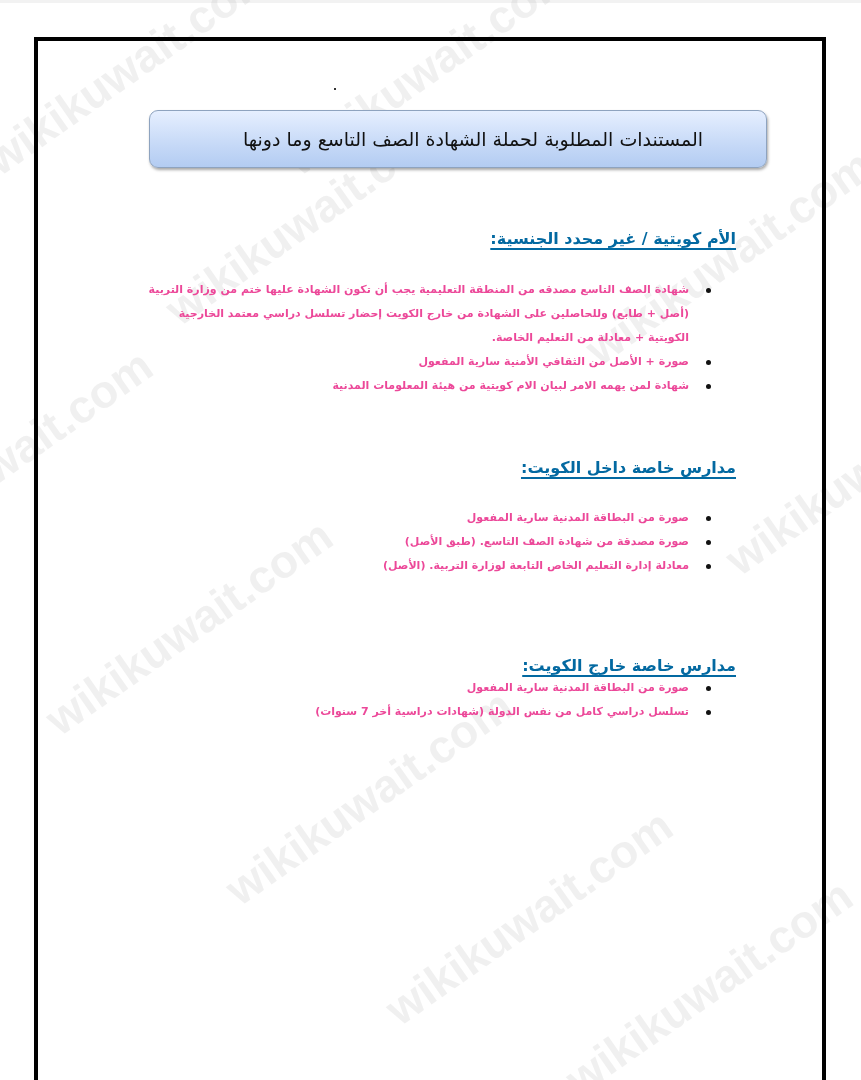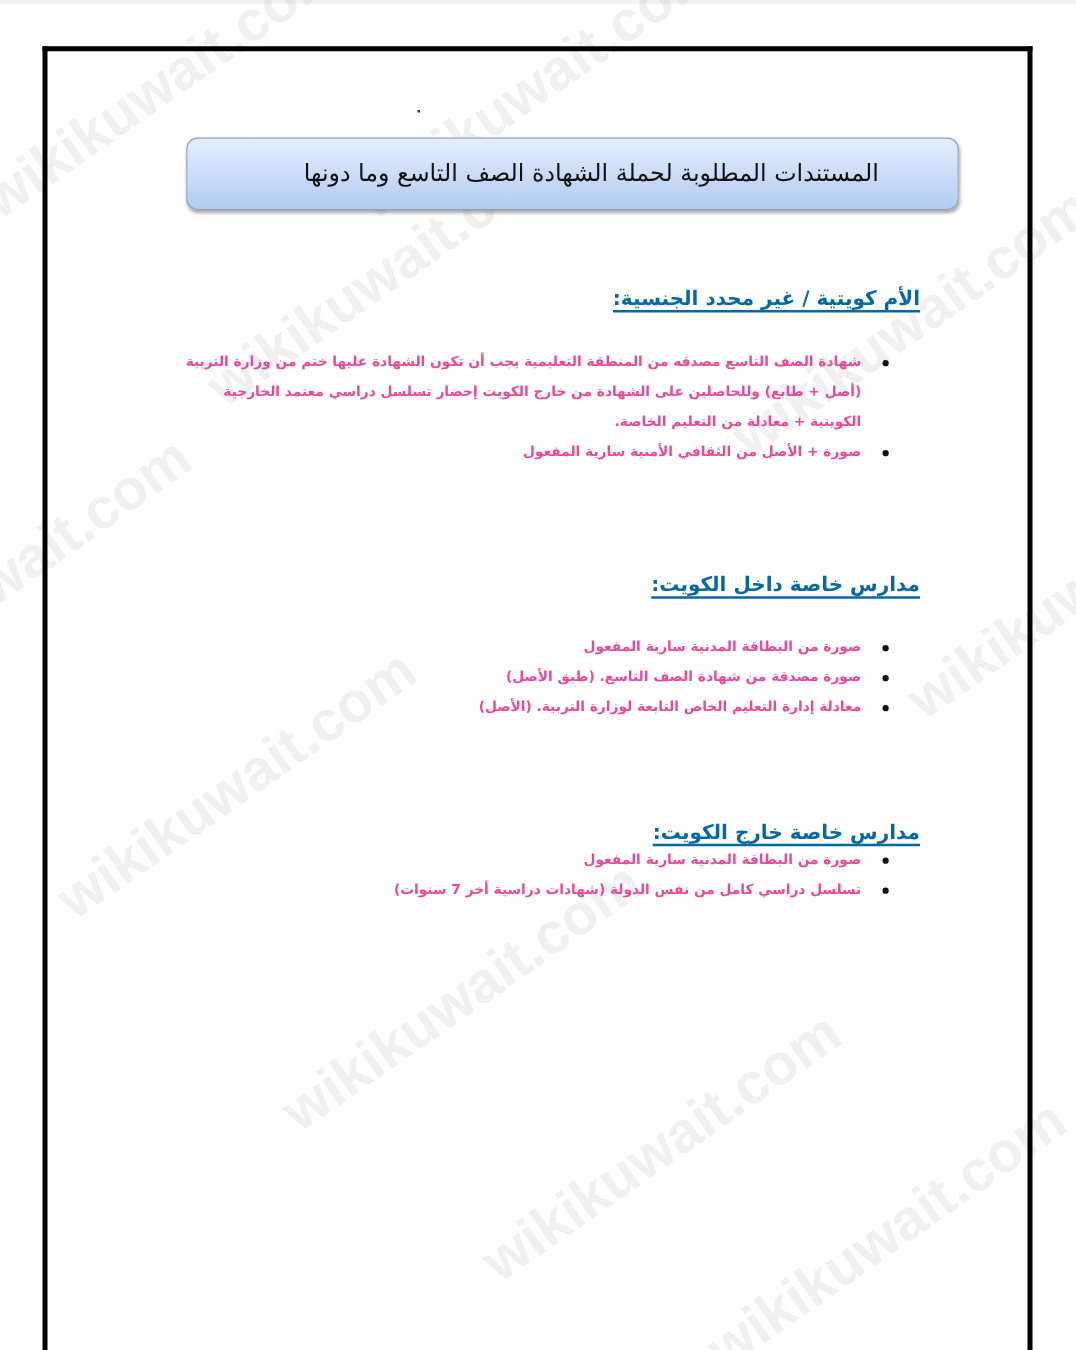--- a/index.html
+++ b/index.html
@@ -141,20 +141,21 @@
 <div class="title-box">
   <span class="title-text">المستندات المطلوبة لحملة الشهادة الصف التاسع وما دونها</span>
 </div>
 
 <div class="section" style="top:229px;">
   <h2 class="section-heading">الأم كويتية / غير محدد الجنسية:</h2>
 </div>
 <ul class="bullet-list" style="top:278px; width:570px;">
   <li><span class="bullet"></span><span>شهادة الصف التاسع مصدقه من المنطقة التعليمية يجب أن تكون الشهادة عليها ختم من وزارة التربية (أصل + طابع) وللحاصلين على الشهادة من خارج الكويت إحضار تسلسل دراسي معتمد الخارجية الكويتية + معادلة من التعليم الخاصة.</span></li>
   <li><span class="bullet"></span><span>صورة + الأصل من الثقافي الأمنية سارية المفعول</span></li>
+  <li><span class="bullet"></span><span>شهادة لمن يهمه الامر لبيان الام كويتية من هيئة المعلومات المدنية</span></li>
 </ul>
 
 <div class="section" style="top:458px;text-align:right;">
   <h2 class="section-heading">مدارس خاصة داخل الكويت:</h2>
 </div>
 <ul class="bullet-list" style="top:506px; width:420px;">
   <li><span class="bullet"></span><span>صورة من البطاقة المدنية سارية المفعول</span></li>
   <li><span class="bullet"></span><span>صورة مصدقة من شهادة الصف التاسع. (طبق الأصل)</span></li>
   <li><span class="bullet"></span><span>معادلة إدارة التعليم الخاص التابعة لوزارة التربية. (الأصل)</span></li>
 </ul>

